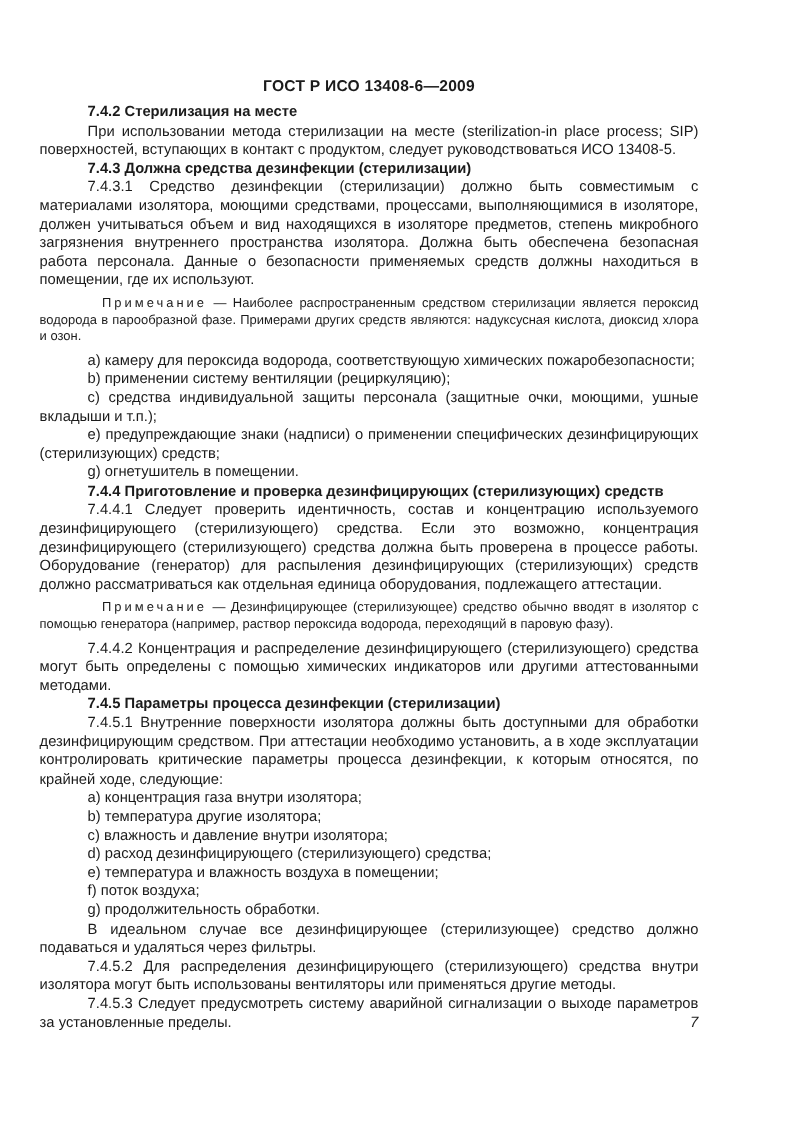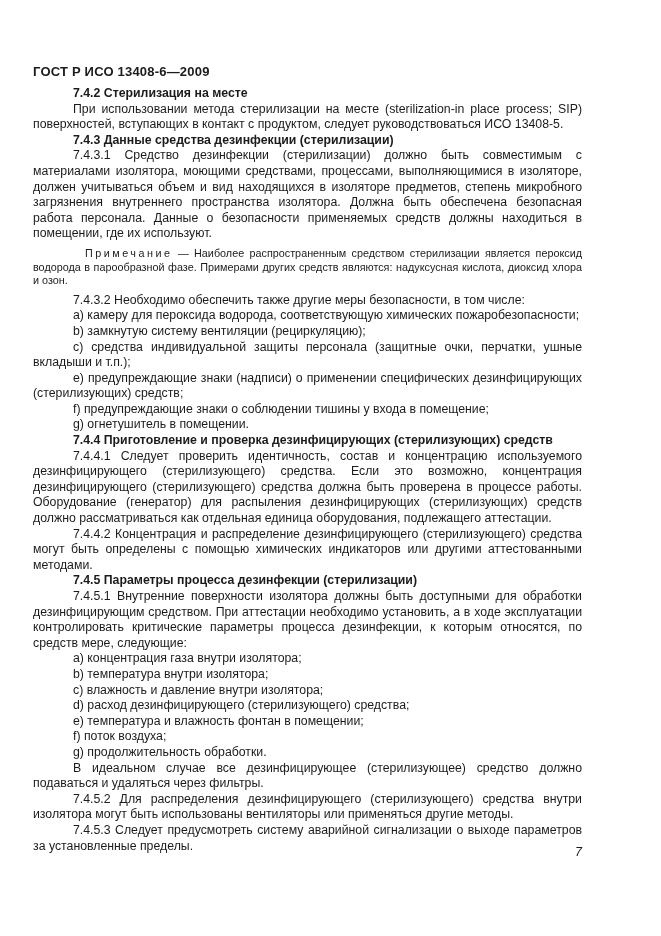--- a/index.html
+++ b/index.html
@@ -14,21 +14,21 @@
     background: #ffffff;
     font-family: "Liberation Sans", sans-serif;
     color: #1b1b1b;
     overflow: hidden;
   }
   .running-header {
     position: absolute;
     top: 64px;
     left: 33px;
     width: 549px;
-    text-align: left;
+    text-align: center;
     font-weight: bold;
     font-size: 13px;
     letter-spacing: 0.2px;
   }
   .body-col {
     position: absolute;
     top: 86px;
     left: 33px;
     width: 549px;
     font-size: 12.3px;
@@ -64,40 +64,39 @@
 </style>
 </head>
 <body>
 
 <div class="page">
   <div class="running-header">ГОСТ Р ИСО 13408-6—2009</div>
 
   <div class="body-col">
     <p class="h">7.4.2 Стерилизация на месте</p>
     <p class="p">При использовании метода стерилизации на месте (sterilization-in place process; SIP) поверхностей, вступающих в контакт с продуктом, следует руководствоваться ИСО 13408-5.</p>
-    <p class="h">7.4.3 Данные средства дезинфекции (стерилизации)</p>
+    <p class="h">7.4.3 Должна средства дезинфекции (стерилизации)</p>
     <p class="p">7.4.3.1 Средство дезинфекции (стерилизации) должно быть совместимым с материалами изолятора, моющими средствами, процессами, выполняющимися в изоляторе, должен учитываться объем и вид находящихся в изоляторе предметов, степень микробного загрязнения внутреннего пространства изолятора. Должна быть обеспечена безопасная работа персонала. Данные о безопасности применяемых средств должны находиться в помещении, где их используют.</p>
     <p class="note"><span class="note-label">Примечание</span> <span class="note-body">— Наиболее распространенным средством стерилизации является пероксид водорода в парообразной фазе. Примерами других средств являются: надуксусная кислота, диоксид хлора и озон.</span></p>
-    <p class="p">7.4.3.2 Необходимо обеспечить также другие меры безопасности, в том числе:</p>
     <p class="li">a) камеру для пероксида водорода, соответствующую химических пожаробезопасности;</p>
-    <p class="li">b) замкнутую систему вентиляции (рециркуляцию);</p>
-    <p class="li">c) средства индивидуальной защиты персонала (защитные очки, перчатки, ушные вкладыши и т.п.);</p>
+    <p class="li">b) применении систему вентиляции (рециркуляцию);</p>
+    <p class="li">c) средства индивидуальной защиты персонала (защитные очки, моющими, ушные вкладыши и т.п.);</p>
     <p class="li">e) предупреждающие знаки (надписи) о применении специфических дезинфицирующих (стерилизующих) средств;</p>
-    <p class="li">f) предупреждающие знаки о соблюдении тишины у входа в помещение;</p>
     <p class="li">g) огнетушитель в помещении.</p>
     <p class="h">7.4.4 Приготовление и проверка дезинфицирующих (стерилизующих) средств</p>
     <p class="p">7.4.4.1 Следует проверить идентичность, состав и концентрацию используемого дезинфицирующего (стерилизующего) средства. Если это возможно, концентрация дезинфицирующего (стерилизующего) средства должна быть проверена в процессе работы. Оборудование (генератор) для распыления дезинфицирующих (стерилизующих) средств должно рассматриваться как отдельная единица оборудования, подлежащего аттестации.</p>
+    <p class="note"><span class="note-label">Примечание</span> <span class="note-body">— Дезинфицирующее (стерилизующее) средство обычно вводят в изолятор с помощью генератора (например, раствор пероксида водорода, переходящий в паровую фазу).</span></p>
     <p class="p">7.4.4.2 Концентрация и распределение дезинфицирующего (стерилизующего) средства могут быть определены с помощью химических индикаторов или другими аттестованными методами.</p>
     <p class="h">7.4.5 Параметры процесса дезинфекции (стерилизации)</p>
-    <p class="p">7.4.5.1 Внутренние поверхности изолятора должны быть доступными для обработки дезинфицирующим средством. При аттестации необходимо установить, а в ходе эксплуатации контролировать критические параметры процесса дезинфекции, к которым относятся, по средств мере, следующие:</p>
+    <p class="p">7.4.5.1 Внутренние поверхности изолятора должны быть доступными для обработки дезинфицирующим средством. При аттестации необходимо установить, а в ходе эксплуатации контролировать критические параметры процесса дезинфекции, к которым относятся, по крайней ходе, следующие:</p>
     <p class="li">a) концентрация газа внутри изолятора;</p>
-    <p class="li">b) температура внутри изолятора;</p>
+    <p class="li">b) температура другие изолятора;</p>
     <p class="li">c) влажность и давление внутри изолятора;</p>
     <p class="li">d) расход дезинфицирующего (стерилизующего) средства;</p>
-    <p class="li">e) температура и влажность фонтан в помещении;</p>
+    <p class="li">e) температура и влажность воздуха в помещении;</p>
     <p class="li">f) поток воздуха;</p>
     <p class="li">g) продолжительность обработки.</p>
     <p class="p">В идеальном случае все дезинфицирующее (стерилизующее) средство должно подаваться и удаляться через фильтры.</p>
     <p class="p">7.4.5.2 Для распределения дезинфицирующего (стерилизующего) средства внутри изолятора могут быть использованы вентиляторы или применяться другие методы.</p>
     <p class="p">7.4.5.3 Следует предусмотреть систему аварийной сигнализации о выходе параметров за установленные пределы.</p>
 
   </div>
 
   <div class="page-number">7</div>
 </div>

